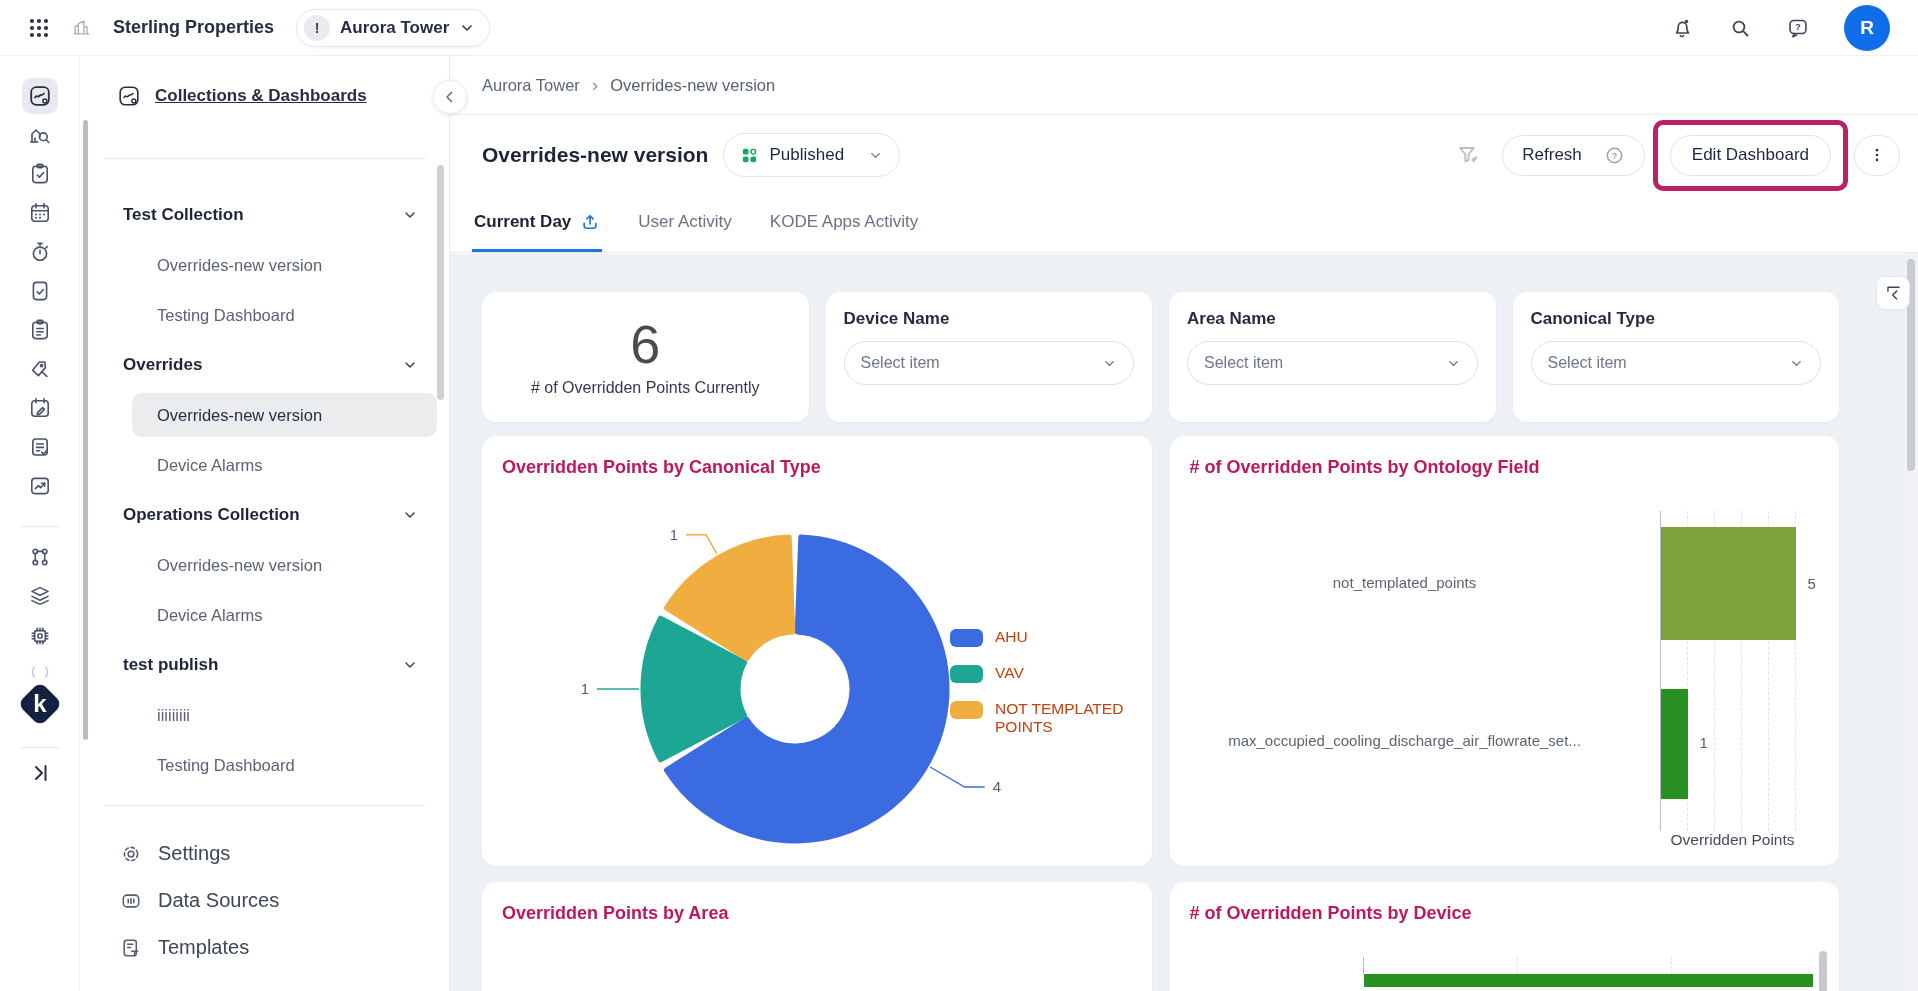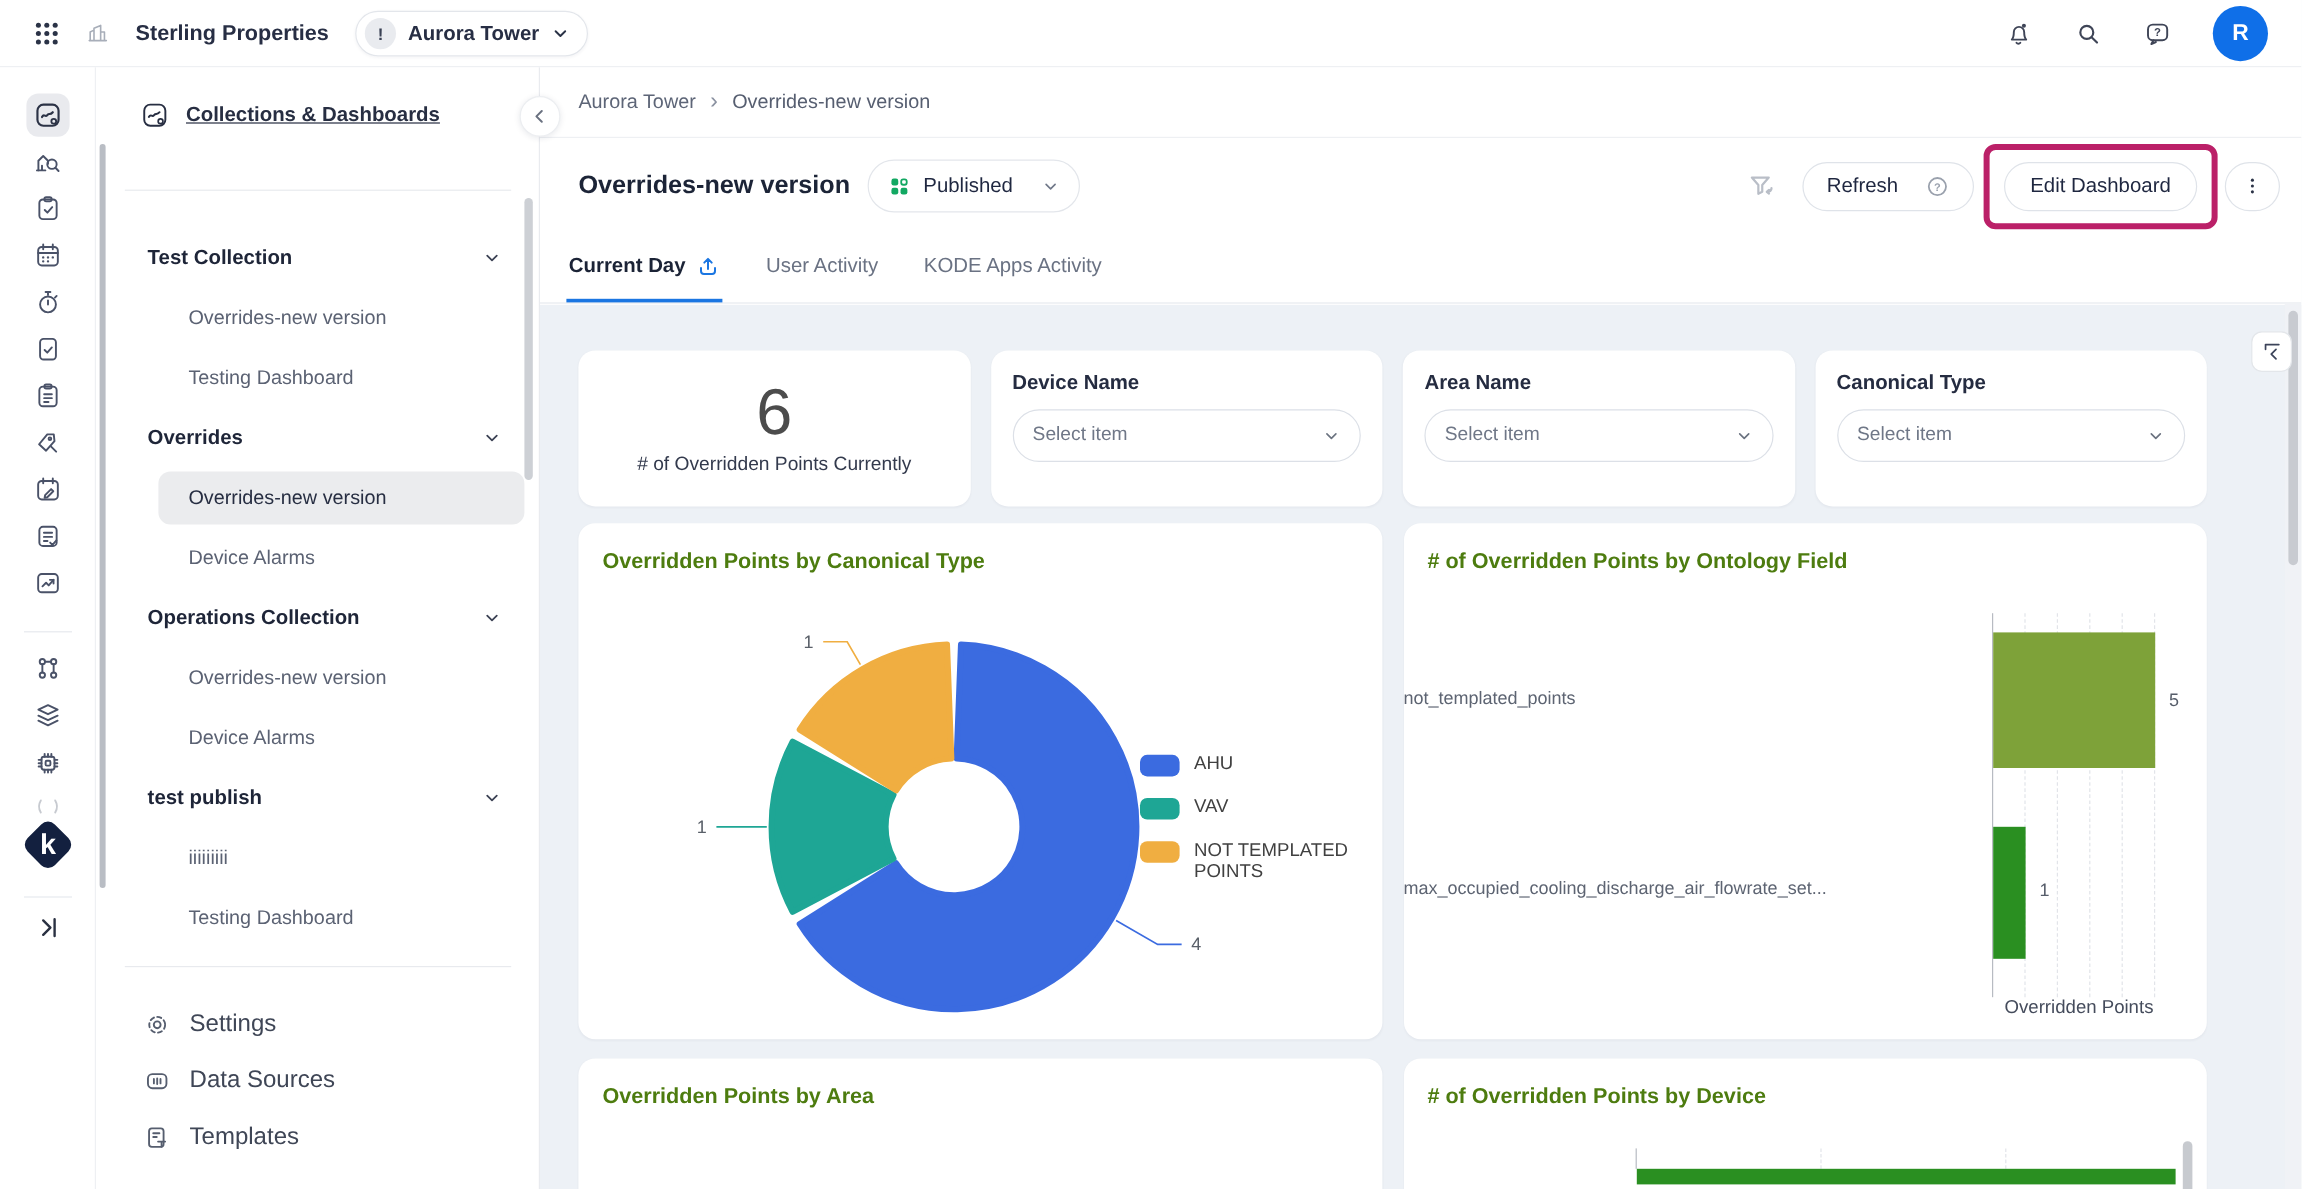--- a/index.html
+++ b/index.html
@@ -86,45 +86,45 @@
   .row2 { display:grid; grid-template-columns:1fr 1fr; gap:18px; height:430px; margin-bottom:16px; }
   .card { background:#fff; border-radius:14px; box-shadow:0 1px 2px rgba(25,35,60,.04); position:relative; }
   .stat-card { display:flex; flex-direction:column; align-items:center; justify-content:center; }
   .stat-value { font-size:54px; font-weight:500; color:#4c4c4c; line-height:1; }
   .stat-label { font-size:16px; color:#333a4d; margin-top:8px; }
   .filter-card { padding:17px 18px; }
   .filter-label { font-size:17px; font-weight:700; color:#252c41; }
   .select { margin-top:12px; height:44px; border:1px solid #dce0e7; border-radius:22px;
     display:flex; align-items:center; justify-content:space-between; padding:0 16px;
     font-size:16px; color:#6f7787; cursor:pointer; background:#fff; }
-  .chart-title { position:absolute; left:20px; top:21px; font-size:18px; font-weight:700; color:#4d7c0f; }
-
-  
-  .ont-label { position:absolute; width:470px; text-align:left; font-size:15px; color:#5d6472;
+  .chart-title { position:absolute; left:20px; top:21px; font-size:18px; font-weight:700; color:#be185d; }
+
+  
+  .ont-label { position:absolute; width:470px; text-align:center; font-size:15px; color:#5d6472;
     white-space:nowrap; overflow:hidden; }
   .ont-axis { position:absolute; left:490px; top:75px; width:1px; height:320px; background:#b7bbc2; }
   .ont-grid { position:absolute; top:75px; height:320px; width:0;
     border-left:1px dashed #e2e4e9; }
   .ont-bar { position:absolute; left:491px; }
   .ont-val { position:absolute; font-size:15px; color:#565d6a; }
   .ont-xlabel { position:absolute; left:478px; top:395px; width:170px; text-align:center;
     font-size:15.5px; color:#454c5c; }
 
   
   .dev-tick { position:absolute; left:193px; top:75px; width:1px; height:17px; background:#b7bbc2; }
   .dev-grid { position:absolute; top:75px; height:17px; width:0; border-left:1px dashed #e2e4e9; }
   .dev-bar { position:absolute; left:194px; top:92px; width:449px; height:13px; background:#2a8f21; }
   .dev-thumb { position:absolute; right:12px; top:69px; width:8px; height:70px;
     background:#c7cacf; border-radius:4px; }
 
   
   .legend { position:absolute; left:468px; top:192px; display:flex; flex-direction:column; gap:17px; }
   .legend-item { display:flex; align-items:flex-start; gap:12px; cursor:pointer; }
   .legend-swatch { width:33px; height:18px; border-radius:6px; flex:0 0 auto; margin-top:1px; }
-  .legend-label { font-size:15.5px; color:#404040; max-width:150px; line-height:1.18; }
+  .legend-label { font-size:15.5px; color:#c2410c; max-width:150px; line-height:1.18; }
 
   
   .panel-collapse { position:absolute; left:1876px; top:276px; width:34px; height:34px;
     background:#fff; border:1px solid #e3e6ea; border-radius:9px; display:flex; align-items:center;
     justify-content:center; cursor:pointer; z-index:15; }
   .main-scroll-track { position:absolute; right:0; top:253px; bottom:0; width:14px; background:#f0f2f6; z-index:14; }
   .main-scroll-thumb { position:absolute; right:3px; top:6px; width:8px; height:212px;
     background:#c8cbd1; border-radius:4px; }
 
   .ic { width:24px; height:24px; stroke:#465068; fill:none; stroke-width:1.6;

